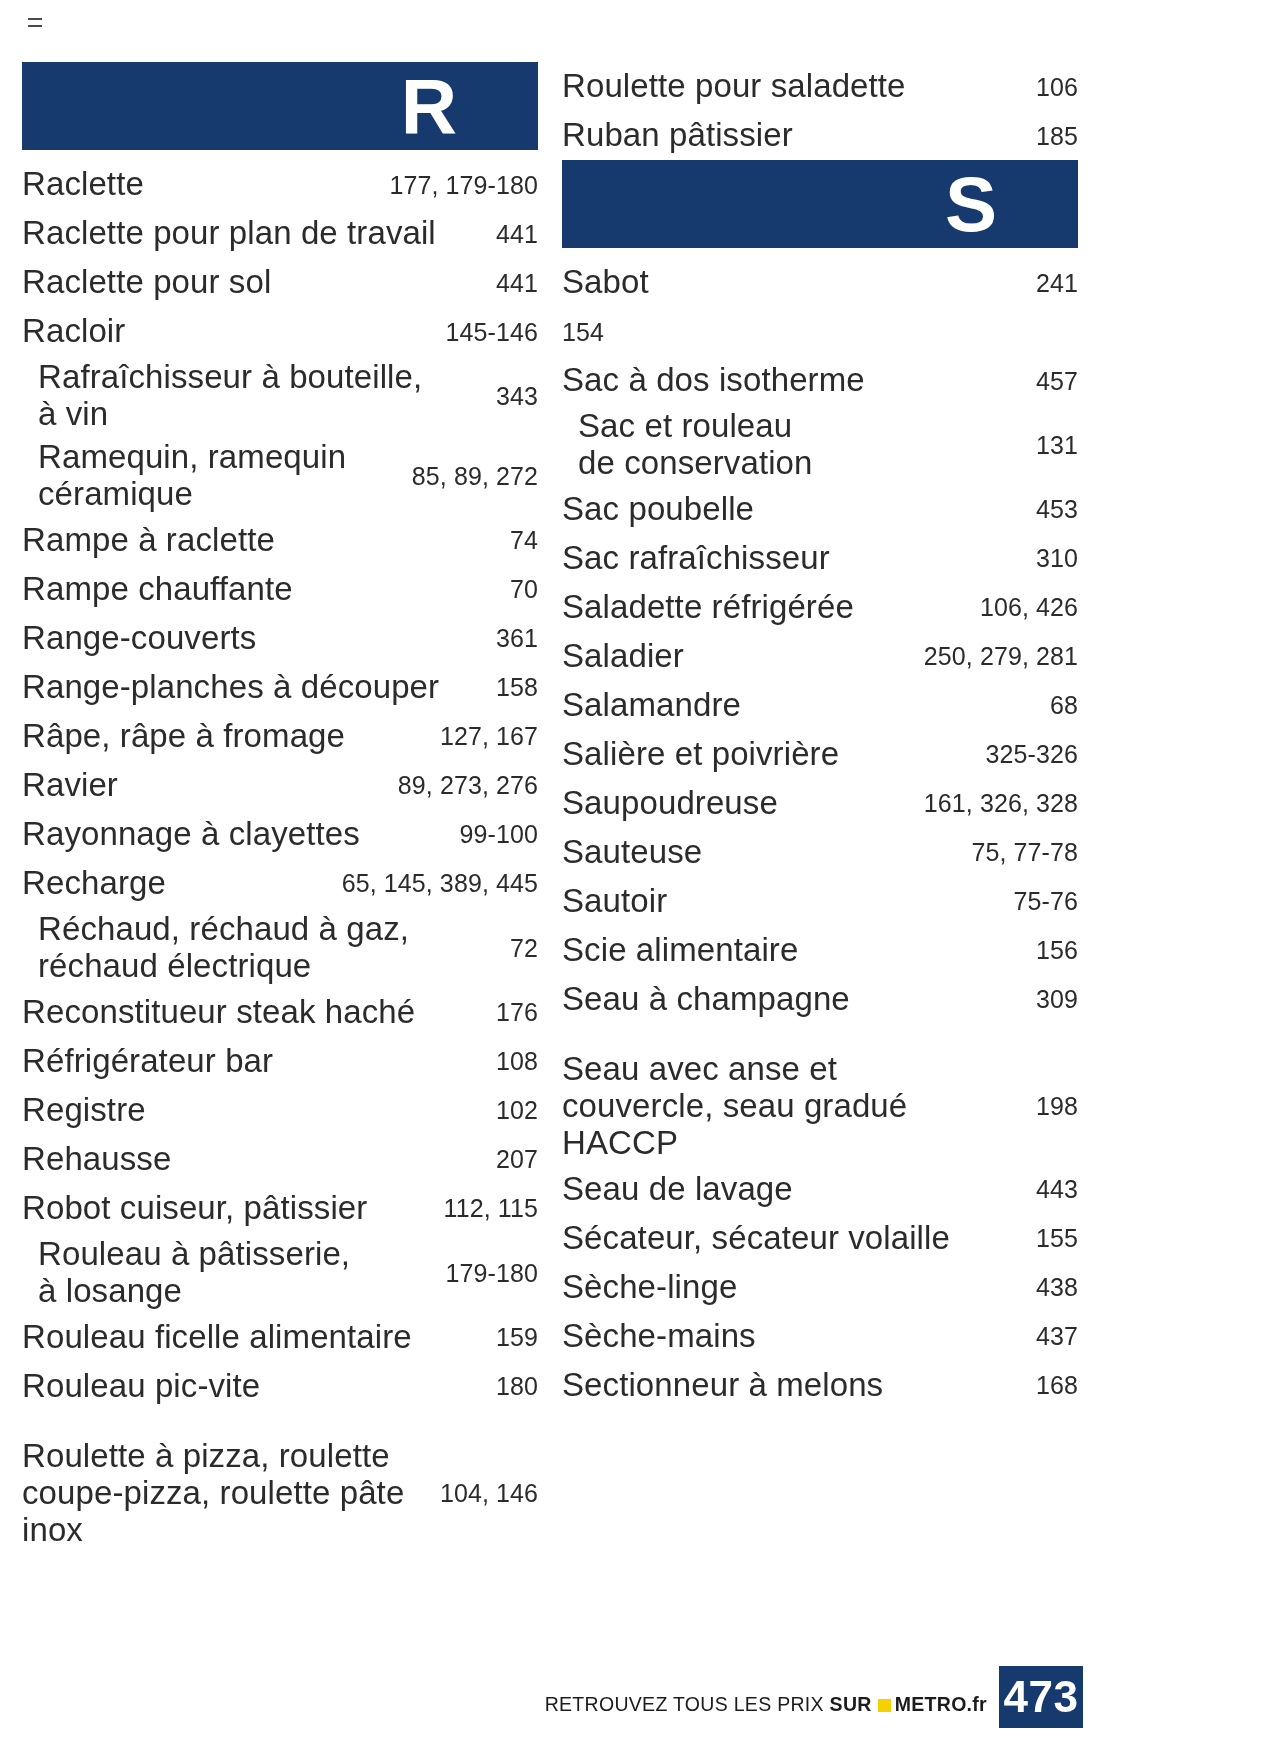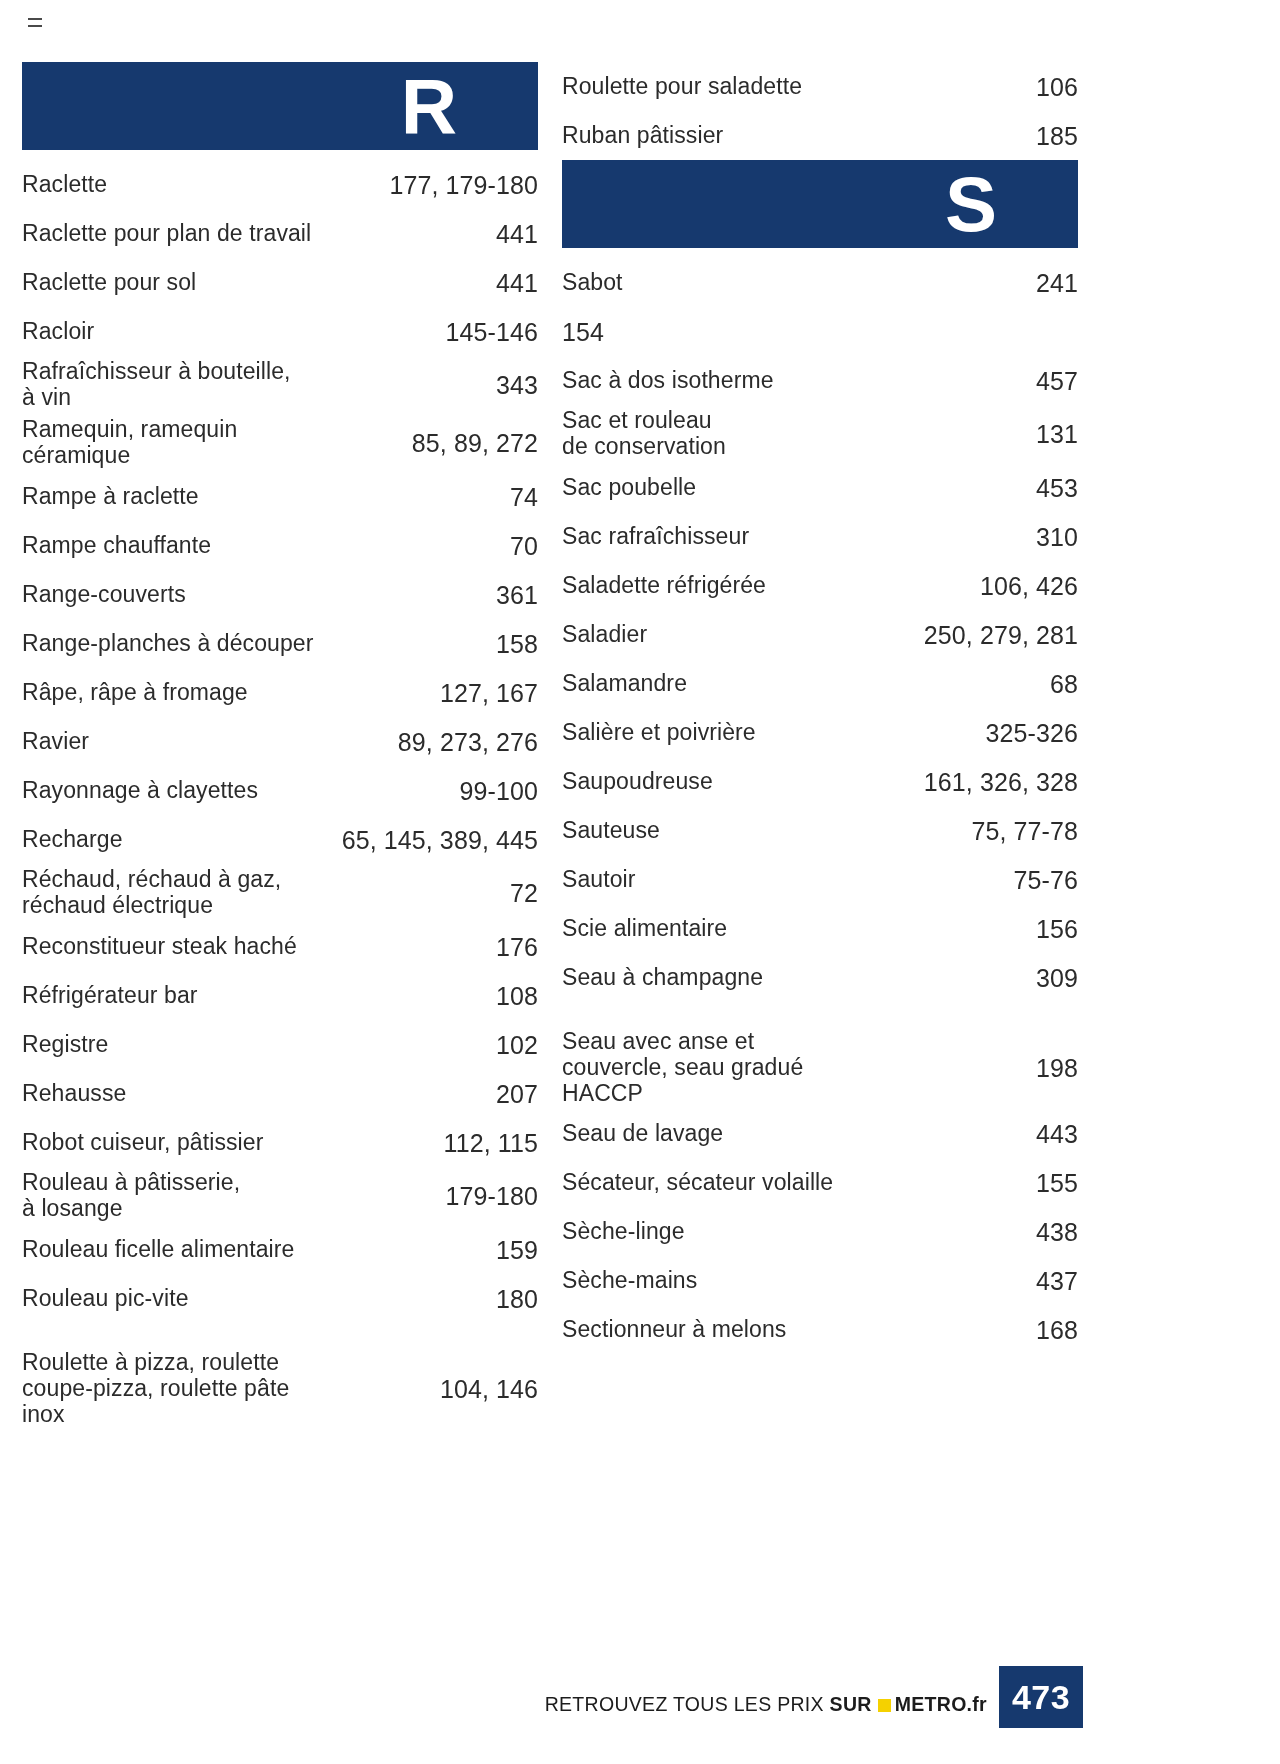--- a/index.html
+++ b/index.html
@@ -75,39 +75,39 @@
   
   .entry {
     display: flex;
     align-items: center;
     justify-content: space-between;
     min-height: 49px;
     padding: 3px 0;
   }
   .entry-term {
     color: #2b2b2b;
-    font-size: 23px;
+    font-size: 33px;
     line-height: 1.12;
     letter-spacing: 0.1px;
     white-space: pre-line;
     flex: 1 1 auto;
     padding-right: 14px;
   }
   .entry-pages {
     color: #2b2b2b;
     font-size: 25px;
     line-height: 1.12;
     letter-spacing: 0.1px;
     text-align: left;
     white-space: nowrap;
     flex: 0 0 auto;
   }
 
   
-  .entry.multi { min-height: 58px; }
+  .entry.multi { min-height: 58px; margin-left: 16px; }
   .entry.multi3 { min-height: 82px; margin-top: 24px; }
 
   
   .footer {
     position: absolute;
     left: 0;
     bottom: 42px;
     width: 1111px;
     height: 58px;
   }
@@ -138,21 +138,21 @@
     top: 1px;
   }
   .page-badge {
     position: absolute;
     right: 28px;
     bottom: -6px;
     width: 84px;
     height: 62px;
     background: #16396e;
     color: #ffffff;
-    font-size: 34px;
+    font-size: 44px;
     font-weight: bold;
     display: flex;
     align-items: center;
     justify-content: center;
     letter-spacing: 0.5px;
   }
 </style>
 </head>
 <body>
 

